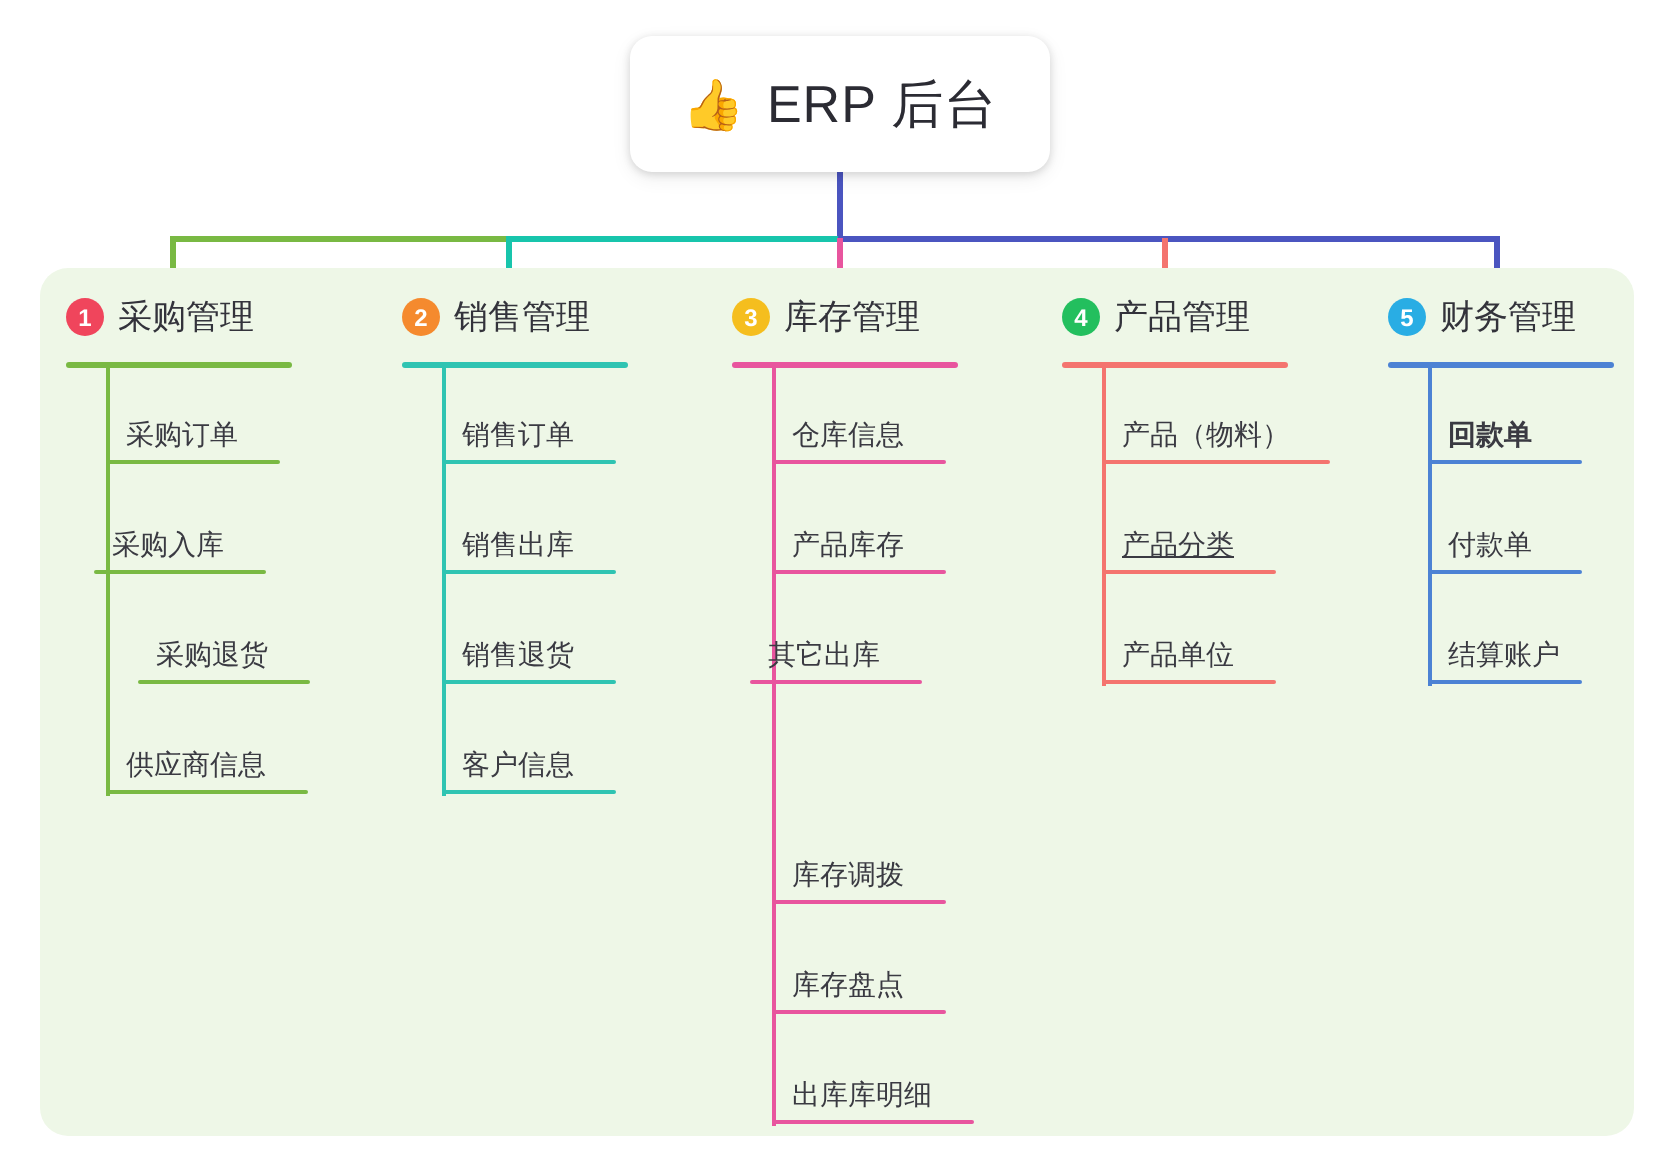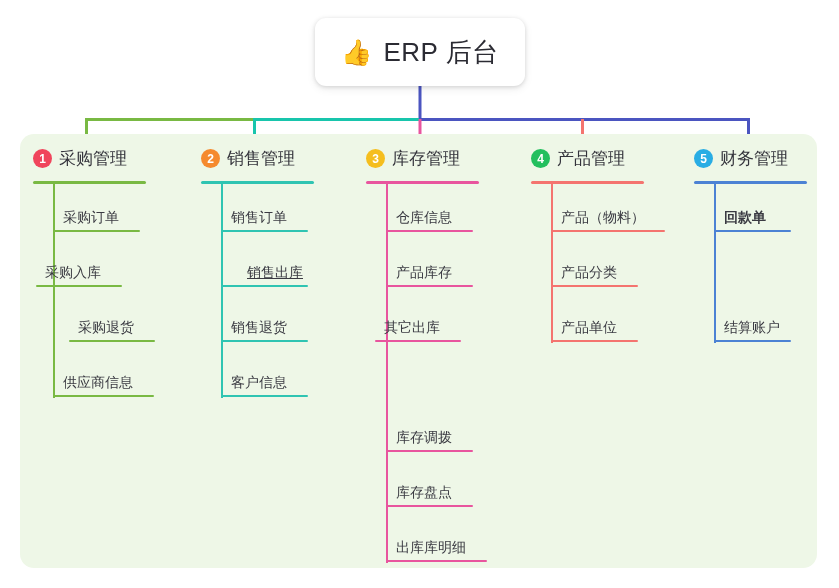--- a/index.html
+++ b/index.html
@@ -102,21 +102,21 @@
         <div class="col-head" style="top: 147px;">
           <span class="badge" style="background: rgb(240, 69, 92);">1</span>
           <span class="col-title">采购管理</span>
         </div>
         <div class="head-rule" style="top: 181px; width: 113px; background: rgb(121, 185, 67);"></div>
         <div class="spine" style="left: 20px; top: 183px; height: 215px; background: rgb(121, 185, 67);"></div>
         <div class="item" style="left: 21px; top: 206px; width: 86px; height: 26px;">
           <span class="item-label" style="left: 9px;">采购订单</span>
           <div class="item-rule" style="width: 86px; background: rgb(121, 185, 67);"></div>
         </div>
-        <div class="item" style="left: 3px; top: 261px; width: 86px; height: 26px; text-align: center;">
+        <div class="item" style="left: 14px; top: 261px; width: 86px; height: 26px; text-align: center;">
           <span class="item-label" style="left: 9px;">采购入库</span>
           <div class="item-rule" style="width: 86px; background: rgb(121, 185, 67);"></div>
         </div>
         <div class="item" style="left: 36px; top: 316px; width: 86px; height: 26px;">
           <span class="item-label" style="left: 9px;">采购退货</span>
           <div class="item-rule" style="width: 86px; background: rgb(121, 185, 67);"></div>
         </div>
         <div class="item" style="left: 21px; top: 371px; width: 100px; height: 26px;">
           <span class="item-label" style="left: 9px;">供应商信息</span>
           <div class="item-rule" style="width: 100px; background: rgb(121, 185, 67);"></div>
@@ -127,21 +127,21 @@
           <span class="badge" style="background: rgb(245, 138, 46);">2</span>
           <span class="col-title">销售管理</span>
         </div>
         <div class="head-rule" style="top: 181px; width: 113px; background: rgb(47, 196, 178);"></div>
         <div class="spine" style="left: 20px; top: 183px; height: 215px; background: rgb(47, 196, 178);"></div>
         <div class="item" style="left: 21px; top: 206px; width: 86px; height: 26px;">
           <span class="item-label" style="left: 9px;">销售订单</span>
           <div class="item-rule" style="width: 86px; background: rgb(47, 196, 178);"></div>
         </div>
         <div class="item" style="left: 21px; top: 261px; width: 86px; height: 26px;">
-          <span class="item-label" style="left: 25px; text-decoration: underline;">销售出库</span>
+          <span class="item-label" style="left: 9px;">销售出库</span>
           <div class="item-rule" style="width: 86px; background: rgb(47, 196, 178);"></div>
         </div>
         <div class="item" style="left: 21px; top: 316px; width: 86px; height: 26px;">
           <span class="item-label" style="left: 9px;">销售退货</span>
           <div class="item-rule" style="width: 86px; background: rgb(47, 196, 178);"></div>
         </div>
         <div class="item" style="left: 21px; top: 371px; width: 86px; height: 26px;">
           <span class="item-label" style="left: 9px;">客户信息</span>
           <div class="item-rule" style="width: 86px; background: rgb(47, 196, 178);"></div>
         </div>
@@ -183,39 +183,43 @@
           <span class="badge" style="background: rgb(35, 191, 94);">4</span>
           <span class="col-title">产品管理</span>
         </div>
         <div class="head-rule" style="top: 181px; width: 113px; background: rgb(244, 116, 111);"></div>
         <div class="spine" style="left: 20px; top: 183px; height: 160px; background: rgb(244, 116, 111);"></div>
         <div class="item" style="left: 21px; top: 206px; width: 113px; height: 26px;">
           <span class="item-label" style="left: 9px;">产品（物料）</span>
           <div class="item-rule" style="width: 113px; background: rgb(244, 116, 111);"></div>
         </div>
         <div class="item" style="left: 21px; top: 261px; width: 86px; height: 26px;">
-          <span class="item-label" style="left: 9px;">产品分类</span>
+          <span class="item-label" style="left: 9px; text-decoration: underline;">产品分类</span>
           <div class="item-rule" style="width: 86px; background: rgb(244, 116, 111);"></div>
         </div>
         <div class="item" style="left: 21px; top: 316px; width: 86px; height: 26px;">
           <span class="item-label" style="left: 9px;">产品单位</span>
           <div class="item-rule" style="width: 86px; background: rgb(244, 116, 111);"></div>
         </div>
       </div>
       <div class="col" style="left: 694px; width: 170px; height: 434px;">
         <div class="col-head" style="top: 147px;">
           <span class="badge" style="background: rgb(41, 173, 228);">5</span>
           <span class="col-title">财务管理</span>
         </div>
         <div class="head-rule" style="top: 181px; width: 113px; background: rgb(76, 130, 212);"></div>
         <div class="spine" style="left: 20px; top: 183px; height: 160px; background: rgb(76, 130, 212);"></div>
         <div class="item" style="left: 21px; top: 206px; width: 76px; height: 26px; font-weight: bold;">
           <span class="item-label" style="left: 9px;">回款单</span>
           <div class="item-rule" style="width: 76px; background: rgb(76, 130, 212);"></div>
         </div>
+        <div class="item" style="left: 21px; top: 261px; width: 76px; height: 26px;">
+          <span class="item-label" style="left: 9px;">付款单</span>
+          <div class="item-rule" style="width: 76px; background: rgb(76, 130, 212);"></div>
+        </div>
         <div class="item" style="left: 21px; top: 316px; width: 76px; height: 26px;">
           <span class="item-label" style="left: 9px;">结算账户</span>
           <div class="item-rule" style="width: 76px; background: rgb(76, 130, 212);"></div>
         </div>
       </div>
     </div>
 
 </div>
 
 </body></html>

